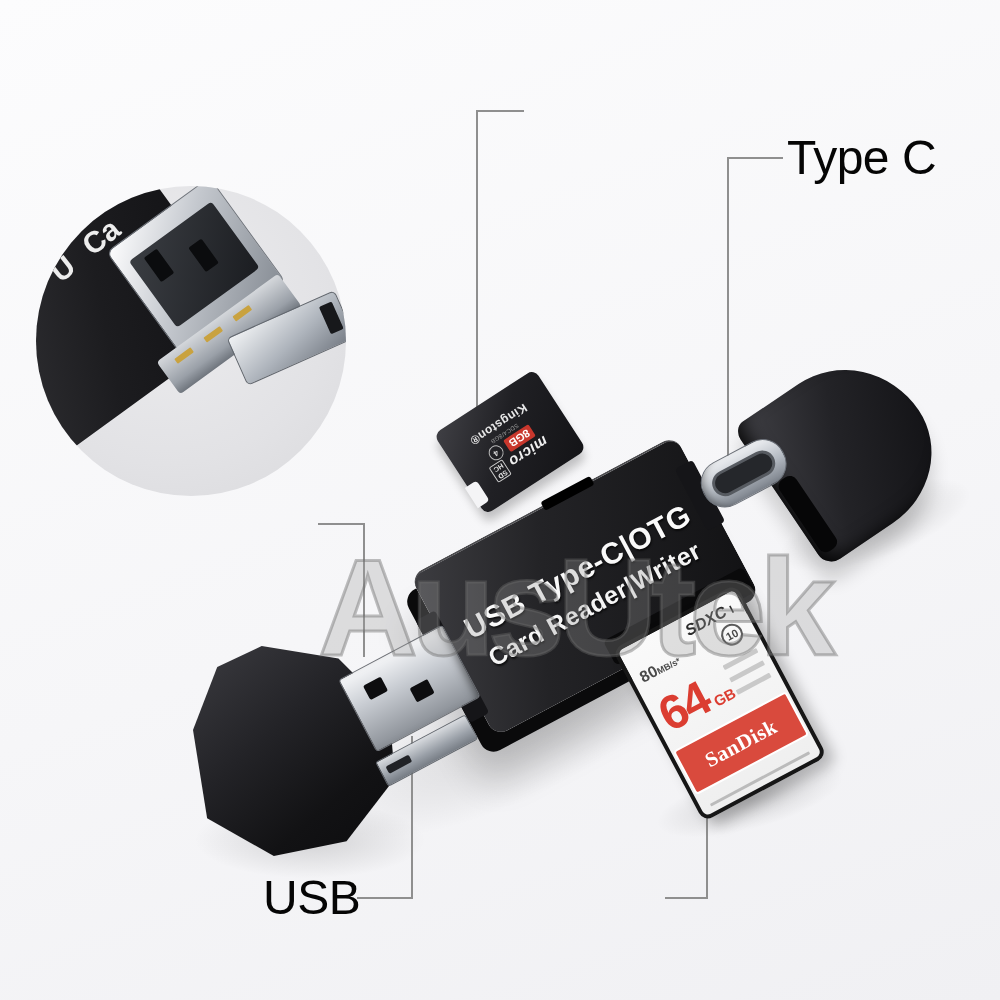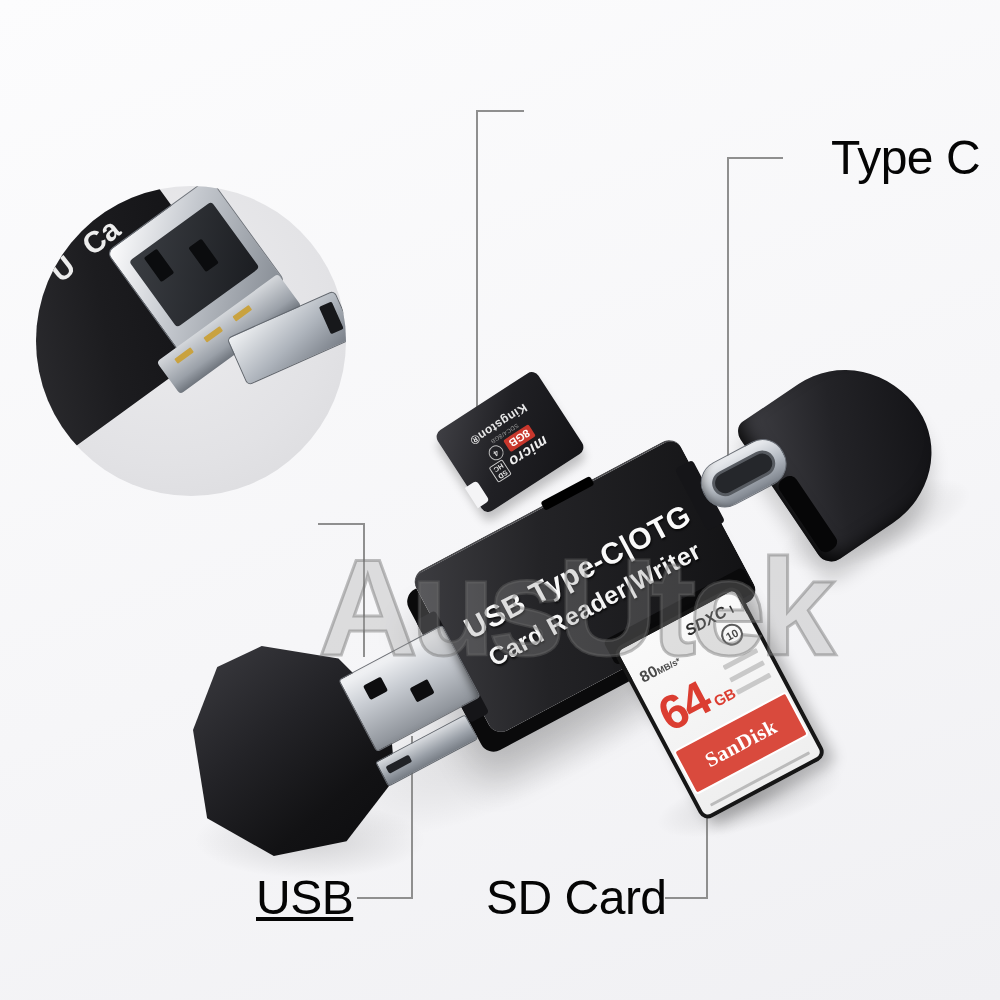--- a/index.html
+++ b/index.html
@@ -254,17 +254,16 @@
   <div class="cline" style="left:476px;top:110px;width:2px;height:310px;"></div>
   <div class="cline" style="left:727px;top:157px;width:56px;height:2px;"></div>
   <div class="cline" style="left:727px;top:157px;width:2px;height:332px;"></div>
   <div class="cline" style="left:318px;top:523px;width:47px;height:2px;"></div>
   <div class="cline" style="left:363px;top:523px;width:2px;height:134px;"></div>
   <div class="cline" style="left:357px;top:897px;width:56px;height:2px;"></div>
   <div class="cline" style="left:411px;top:736px;width:2px;height:163px;"></div>
   <div class="cline" style="left:665px;top:897px;width:43px;height:2px;"></div>
   <div class="cline" style="left:706px;top:781px;width:2px;height:118px;"></div>
 
-  <div class="callout" style="left:787px;top:130px;margin-left:44px;">Type C</div>
-  <div class="callout" style="left:256px;top:870px;text-decoration:underline;">USB</div>
-  <div class="callout" style="left:486px;top:870px;">SD Card</div>
+  <div class="callout" style="left:787px;top:130px;">Type C</div>
+  <div class="callout" style="left:263px;top:870px;">USB</div>
 
 </div>
 
 </body></html>

